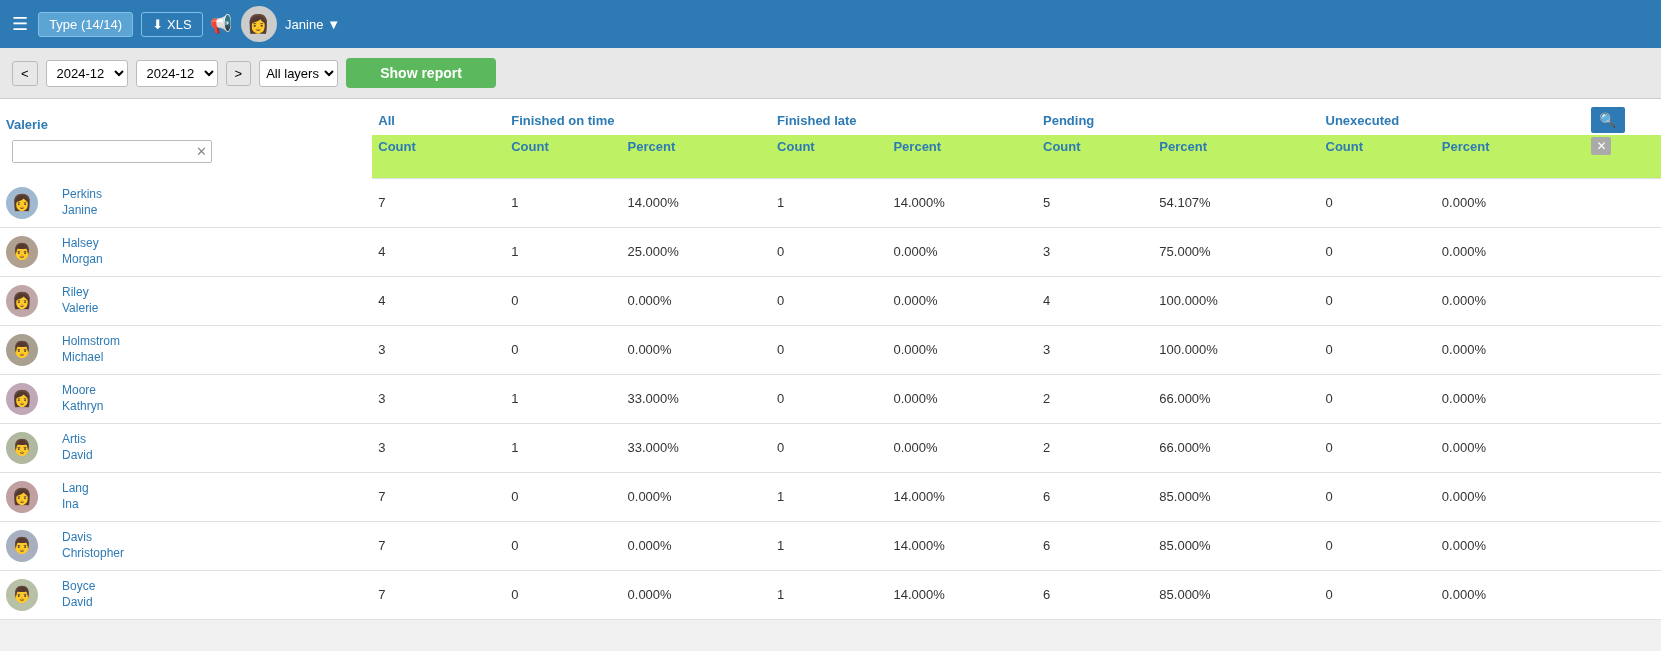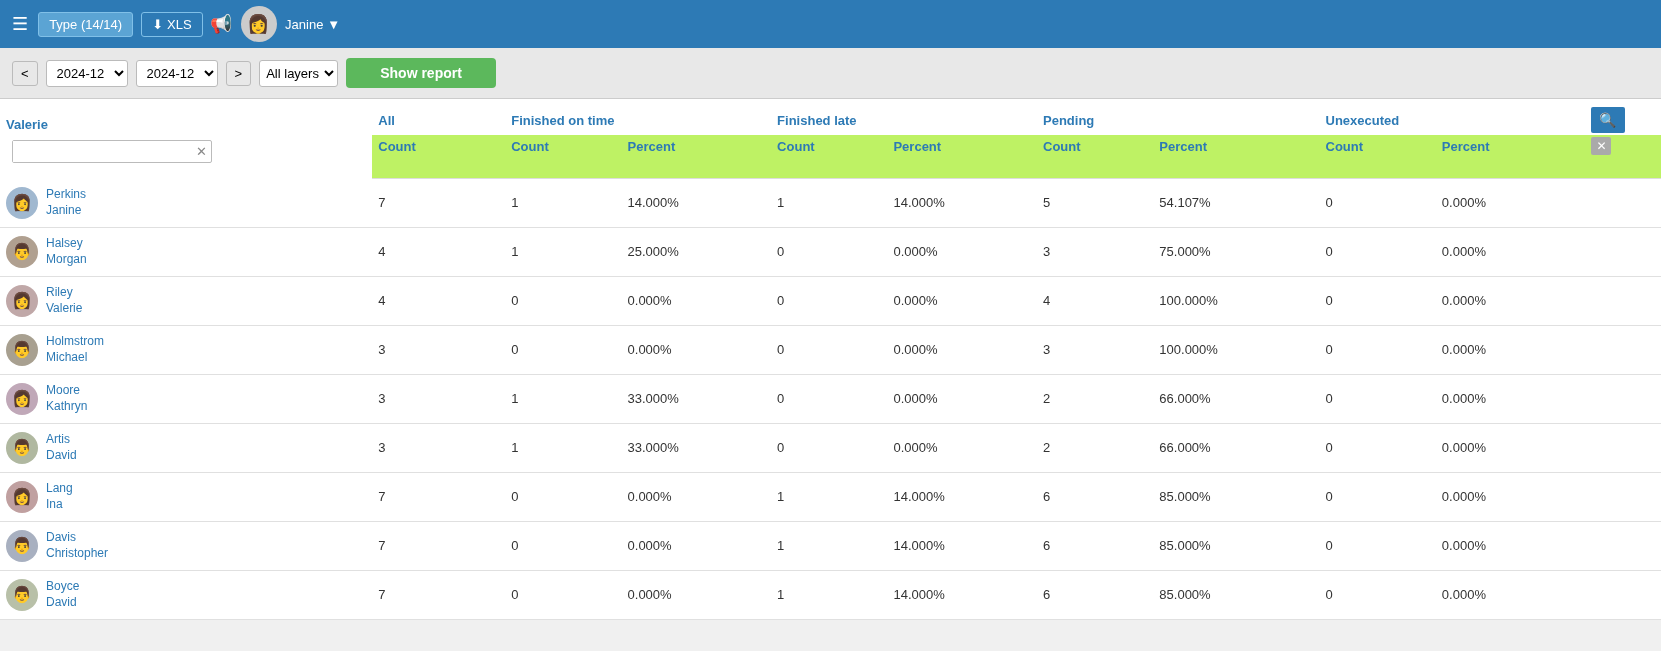--- a/index.html
+++ b/index.html
@@ -207,20 +207,21 @@
       align-items: center;
       justify-content: center;
       font-size: 16px;
       overflow: hidden;
       flex-shrink: 0;
     }
     .auditor-name {
       color: #2d7ab5;
       font-size: 12px;
       line-height: 1.3;
+      margin-left: 16px;
     }
     .close-btn {
       background: #aaa;
       border: none;
       color: white;
       padding: 2px 5px;
       cursor: pointer;
       font-size: 12px;
       border-radius: 2px;
     }

